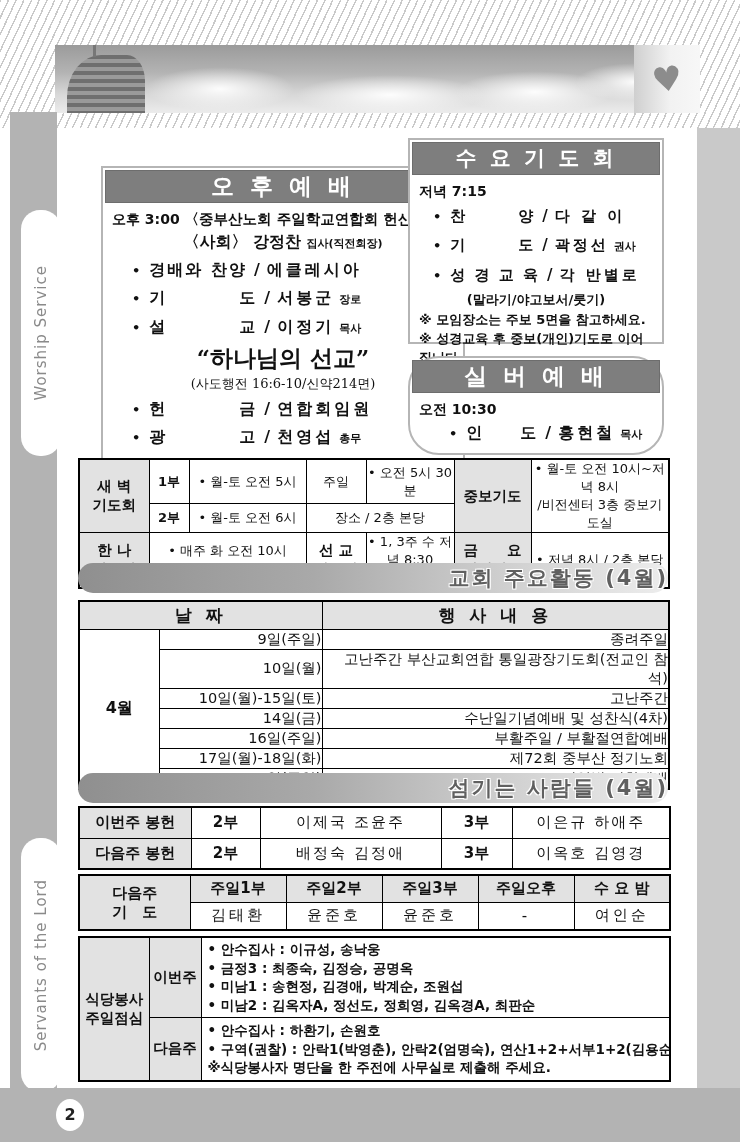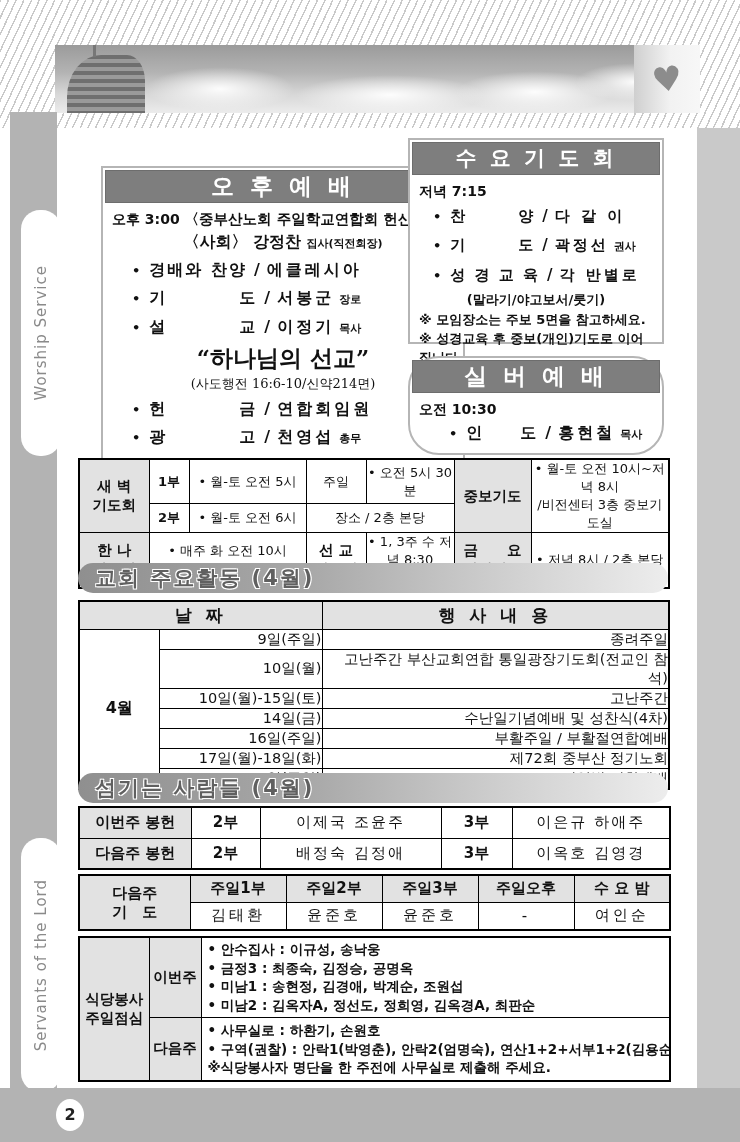--- a/index.html
+++ b/index.html
@@ -69,21 +69,21 @@
     font-weight:bold; font-size:23px; line-height:32px; }
   .scripture { text-align:center; font-family:"DejaVu Serif","Liberation Serif",serif;
     font-size:13px; line-height:19px; margin-bottom:2px; }
   .wnote { font-size:13px; font-weight:bold; line-height:19px; }
   .wsub { text-align:center; font-size:13px; font-weight:bold; line-height:20px; }
   
   .pill { position:absolute; height:30px; border-radius:16px;
     background:linear-gradient(90deg,#8f8f8f 0%,#a9a9a9 40%,#cfcfcf 72%,#ededed 100%);
     font-size:21px; font-weight:bold; color:#606060; line-height:30px;
     padding-left:17px; letter-spacing:2px;
-    text-shadow:-1px -1px 0 #fff, 1px -1px 0 #fff, -1px 1px 0 #fff, 1px 1px 0 #fff; }
+    text-shadow:-1px -1px 0 #fff, 1px -1px 0 #fff, -1px 1px 0 #fff, 1px 1px 0 #fff;text-align:right; }
   
   table { border-collapse:collapse; table-layout:fixed; position:absolute; background:#fff; }
   td, th { border:1px solid #000; text-align:center; vertical-align:middle;
     white-space:pre-line; overflow:hidden; }
   .tbl { border:2px solid #000; }
   .hd { background:#e2e2e2; font-weight:bold; }
   .sched td, .sched th { font-size:13px; }
   .sched th { font-size:14.5px; }
   .april th { font-size:17px; letter-spacing:4px; height:28px; }
   .april td { font-size:14.5px; text-align:right; padding-left:10px; height:20px; }
@@ -387,21 +387,21 @@
     <td class="lines">
       <div class="cafline">• 안수집사 : 이규성, 송낙웅</div>
       <div class="cafline">• 금정3 : 최종숙, 김정승, 공명옥</div>
       <div class="cafline">• 미남1 : 송현정, 김경애, 박계순, 조원섭</div>
       <div class="cafline">• 미남2 : 김옥자A, 정선도, 정희영, 김옥경A, 최판순</div>
     </td>
   </tr>
   <tr style="height:64px;">
     <th class="hd">다음주</th>
     <td class="lines">
-      <div class="cafline">• 사무실로 : 하환기, 손원호</div>
+      <div class="cafline">• 안수집사 : 하환기, 손원호</div>
       <div class="cafline">• 구역(권찰) : 안락1(박영춘), 안락2(엄명숙), 연산1+2+서부1+2(김용순)</div>
       <div class="cafline">※식당봉사자 명단을 한 주전에 사무실로 제출해 주세요.</div>
     </td>
   </tr>
 </tbody>
   </table>
 
 <div class="footer">
   <div class="pagenum">2</div>
 </div>

